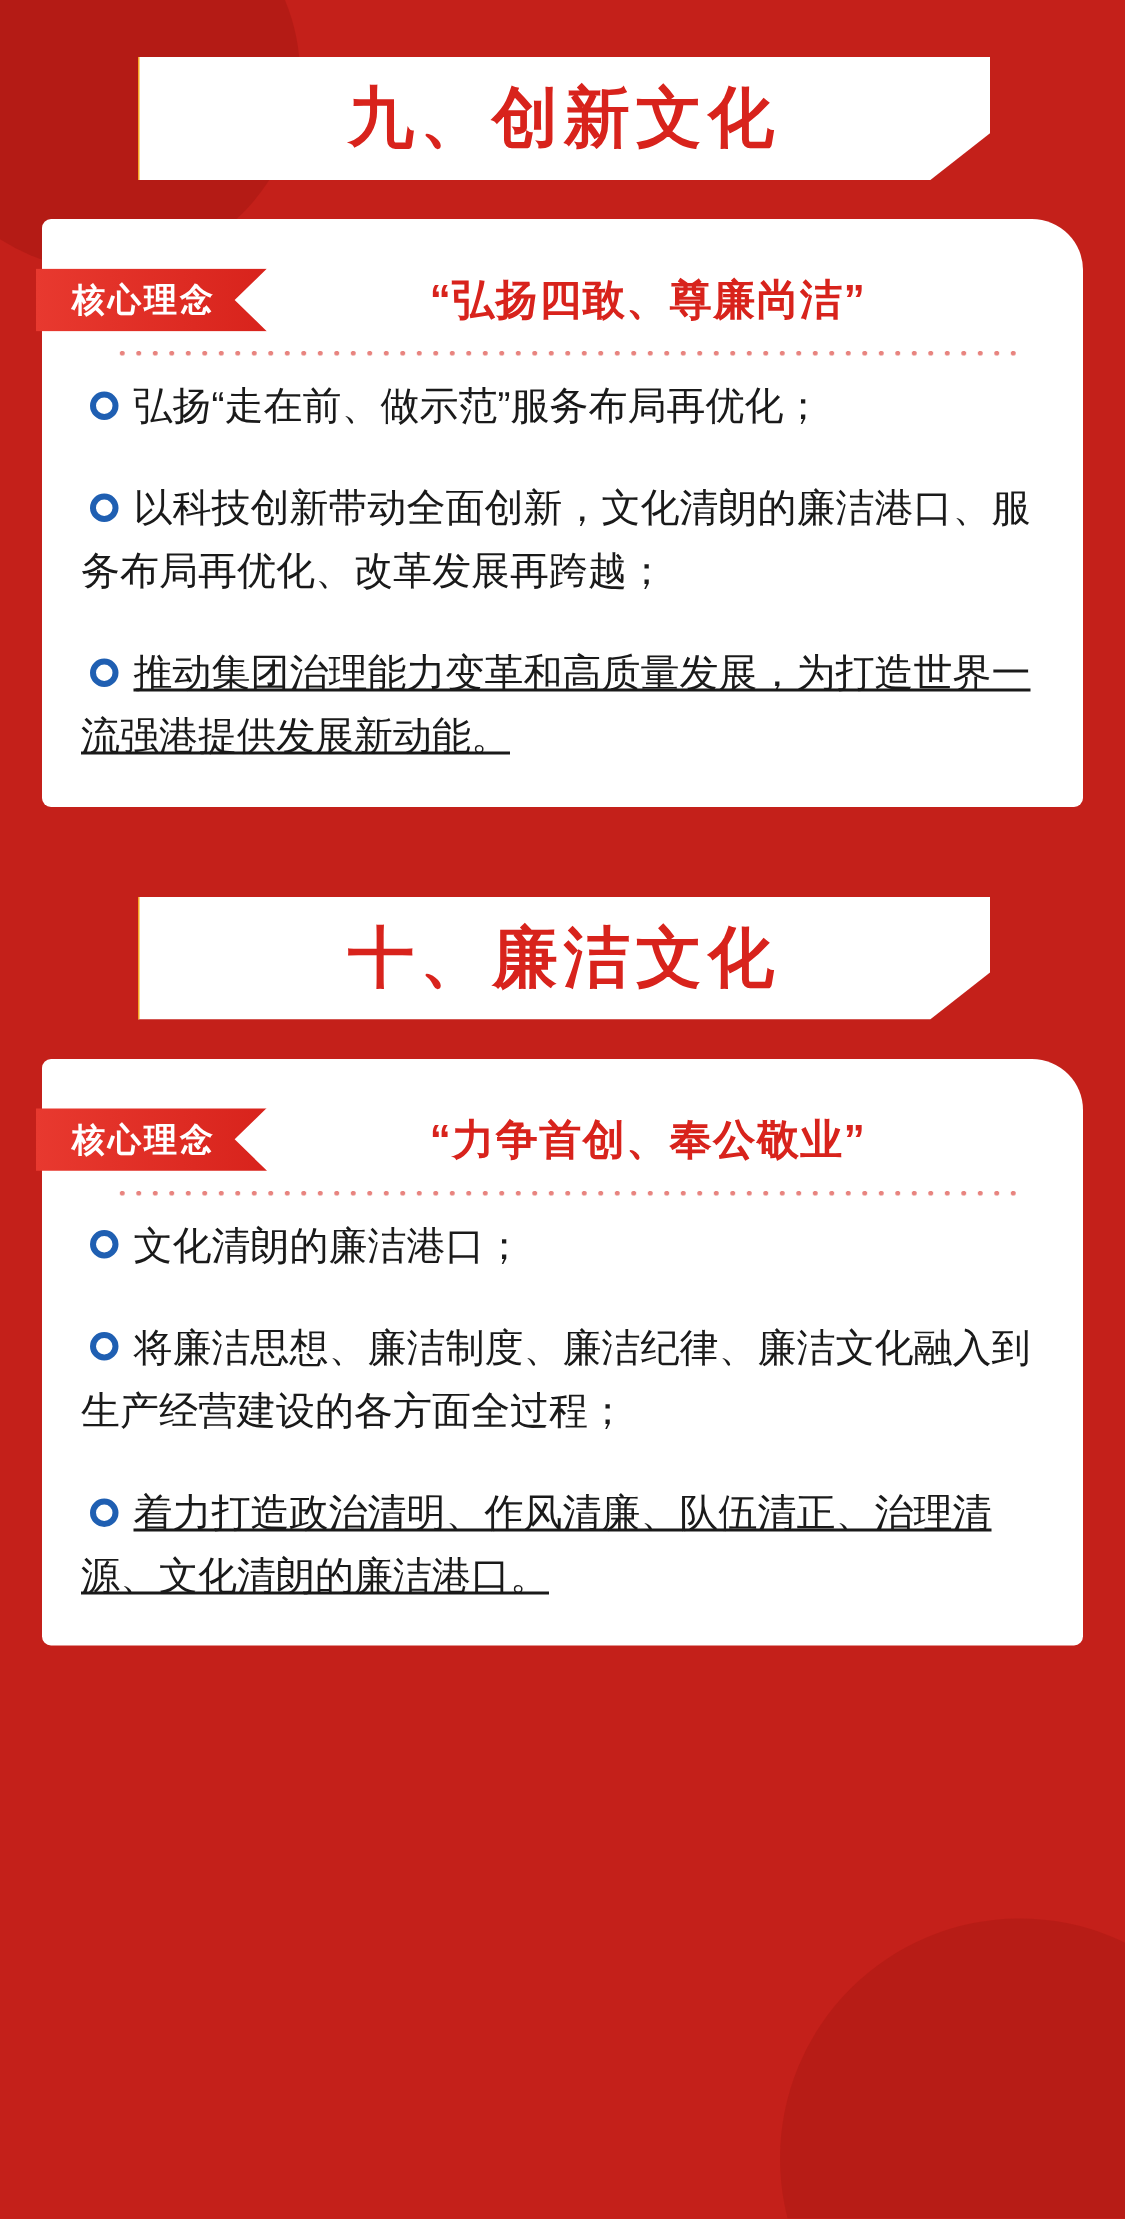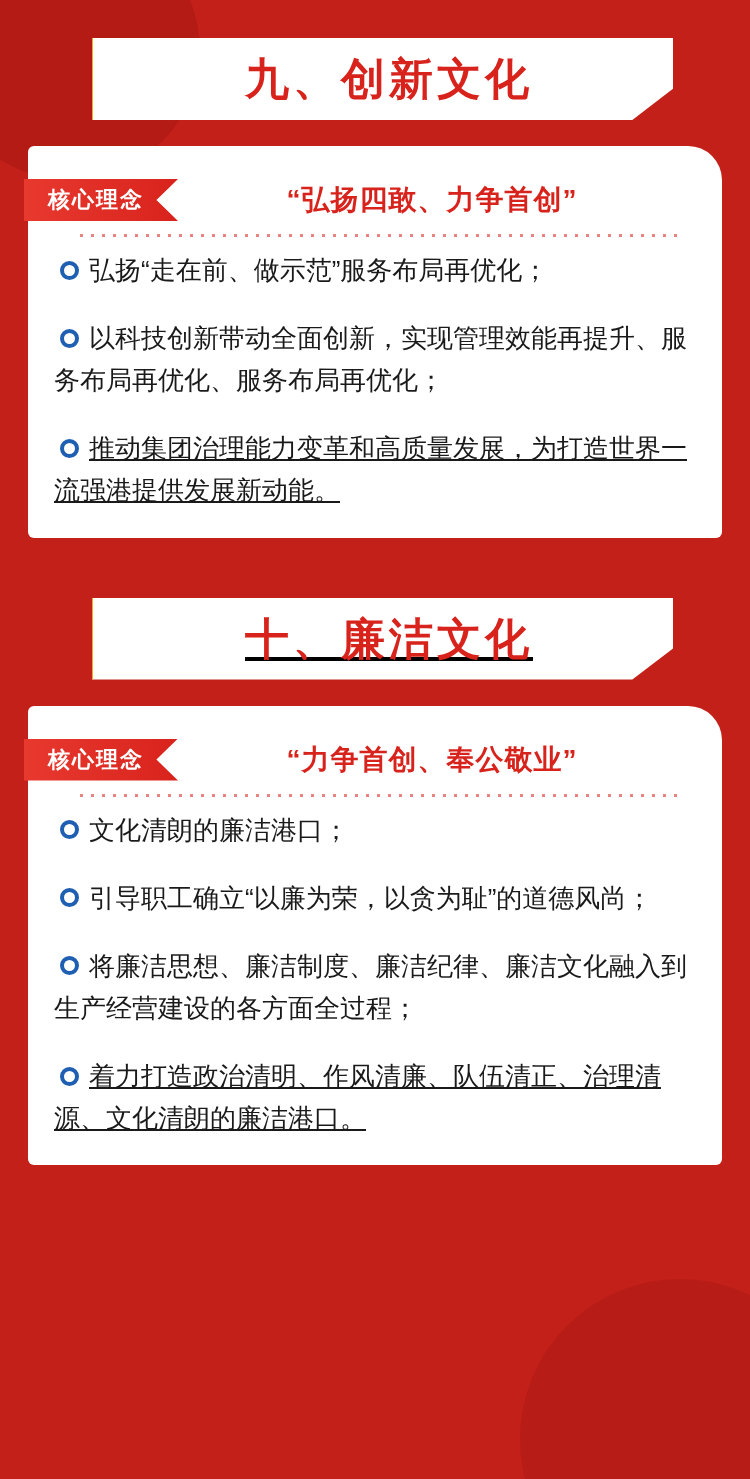--- a/index.html
+++ b/index.html
@@ -49,21 +49,20 @@
   .title-banner {
     position: relative;
     margin: 0 0 0 92px;
     width: 568px;
     height: 82px;
     background: #ffffff;
     display: flex;
     align-items: center;
     justify-content: center;
     clip-path: polygon(0 0, 100% 0, 100% 62%, 93% 100%, 0 100%);
-    padding-left: 13px;
   }
   .title-banner .bar {
     position: absolute;
     left: -12px;
     top: 0;
     width: 13px;
     height: 82px;
     background: #f5a623;
   }
   .title-text {
@@ -142,21 +141,20 @@
     height: 19px;
     border-radius: 50%;
     border: 4px solid #1f5fb2;
     background: #ffffff;
     vertical-align: middle;
     margin: -4px 10px 0 6px;
     box-sizing: border-box;
   }
   .sec2 .title-banner {
     margin-top: 0;
-    text-decoration: underline;
   }
   .spacer {
     height: 38px;
   }
 </style>
 </head>
 <body>
 
 <div class="page">
   <div class="deco-tl"></div>
@@ -165,29 +163,29 @@
   <div class="section">
     <div class="spacer"></div>
     <div class="title-banner">
       <div class="bar"></div>
       <div class="title-text">九、创新文化</div>
     </div>
 
     <div class="card">
       <div class="core-row">
         <div class="core-tag">核心理念</div>
-        <div class="core-slogan">“弘扬四敢、力争首创”</div>
+        <div class="core-slogan">“弘扬四敢、尊廉尚洁”</div>
       </div>
       <div class="dot-rule"></div>
       <div class="bullets">
         <div class="bullet">
           <span class="dot"></span><span>弘扬“走在前、做示范”服务布局再优化；</span>
         </div>
         <div class="bullet">
-          <span class="dot"></span><span>以科技创新带动全面创新，实现管理效能再提升、服务布局再优化、服务布局再优化；</span>
+          <span class="dot"></span><span>以科技创新带动全面创新，文化清朗的廉洁港口、服务布局再优化、改革发展再跨越；</span>
         </div>
         <div class="bullet">
           <span class="dot"></span><span>推动集团治理能力变革和高质量发展，为打造世界一流强港提供发展新动能。</span>
         </div>
       </div>
     </div>
   </div>
 
   <div class="section sec2" style="margin-top:60px;">
     <div class="title-banner">
@@ -199,23 +197,20 @@
       <div class="core-row">
         <div class="core-tag">核心理念</div>
         <div class="core-slogan">“力争首创、奉公敬业”</div>
       </div>
       <div class="dot-rule"></div>
       <div class="bullets">
         <div class="bullet">
           <span class="dot"></span><span>文化清朗的廉洁港口；</span>
         </div>
         <div class="bullet">
-          <span class="dot"></span><span>引导职工确立“以廉为荣，以贪为耻”的道德风尚；</span>
-        </div>
-        <div class="bullet">
           <span class="dot"></span><span>将廉洁思想、廉洁制度、廉洁纪律、廉洁文化融入到生产经营建设的各方面全过程；</span>
         </div>
         <div class="bullet">
           <span class="dot"></span><span>着力打造政治清明、作风清廉、队伍清正、治理清源、文化清朗的廉洁港口。</span>
         </div>
       </div>
     </div>
   </div>
 </div>
 

